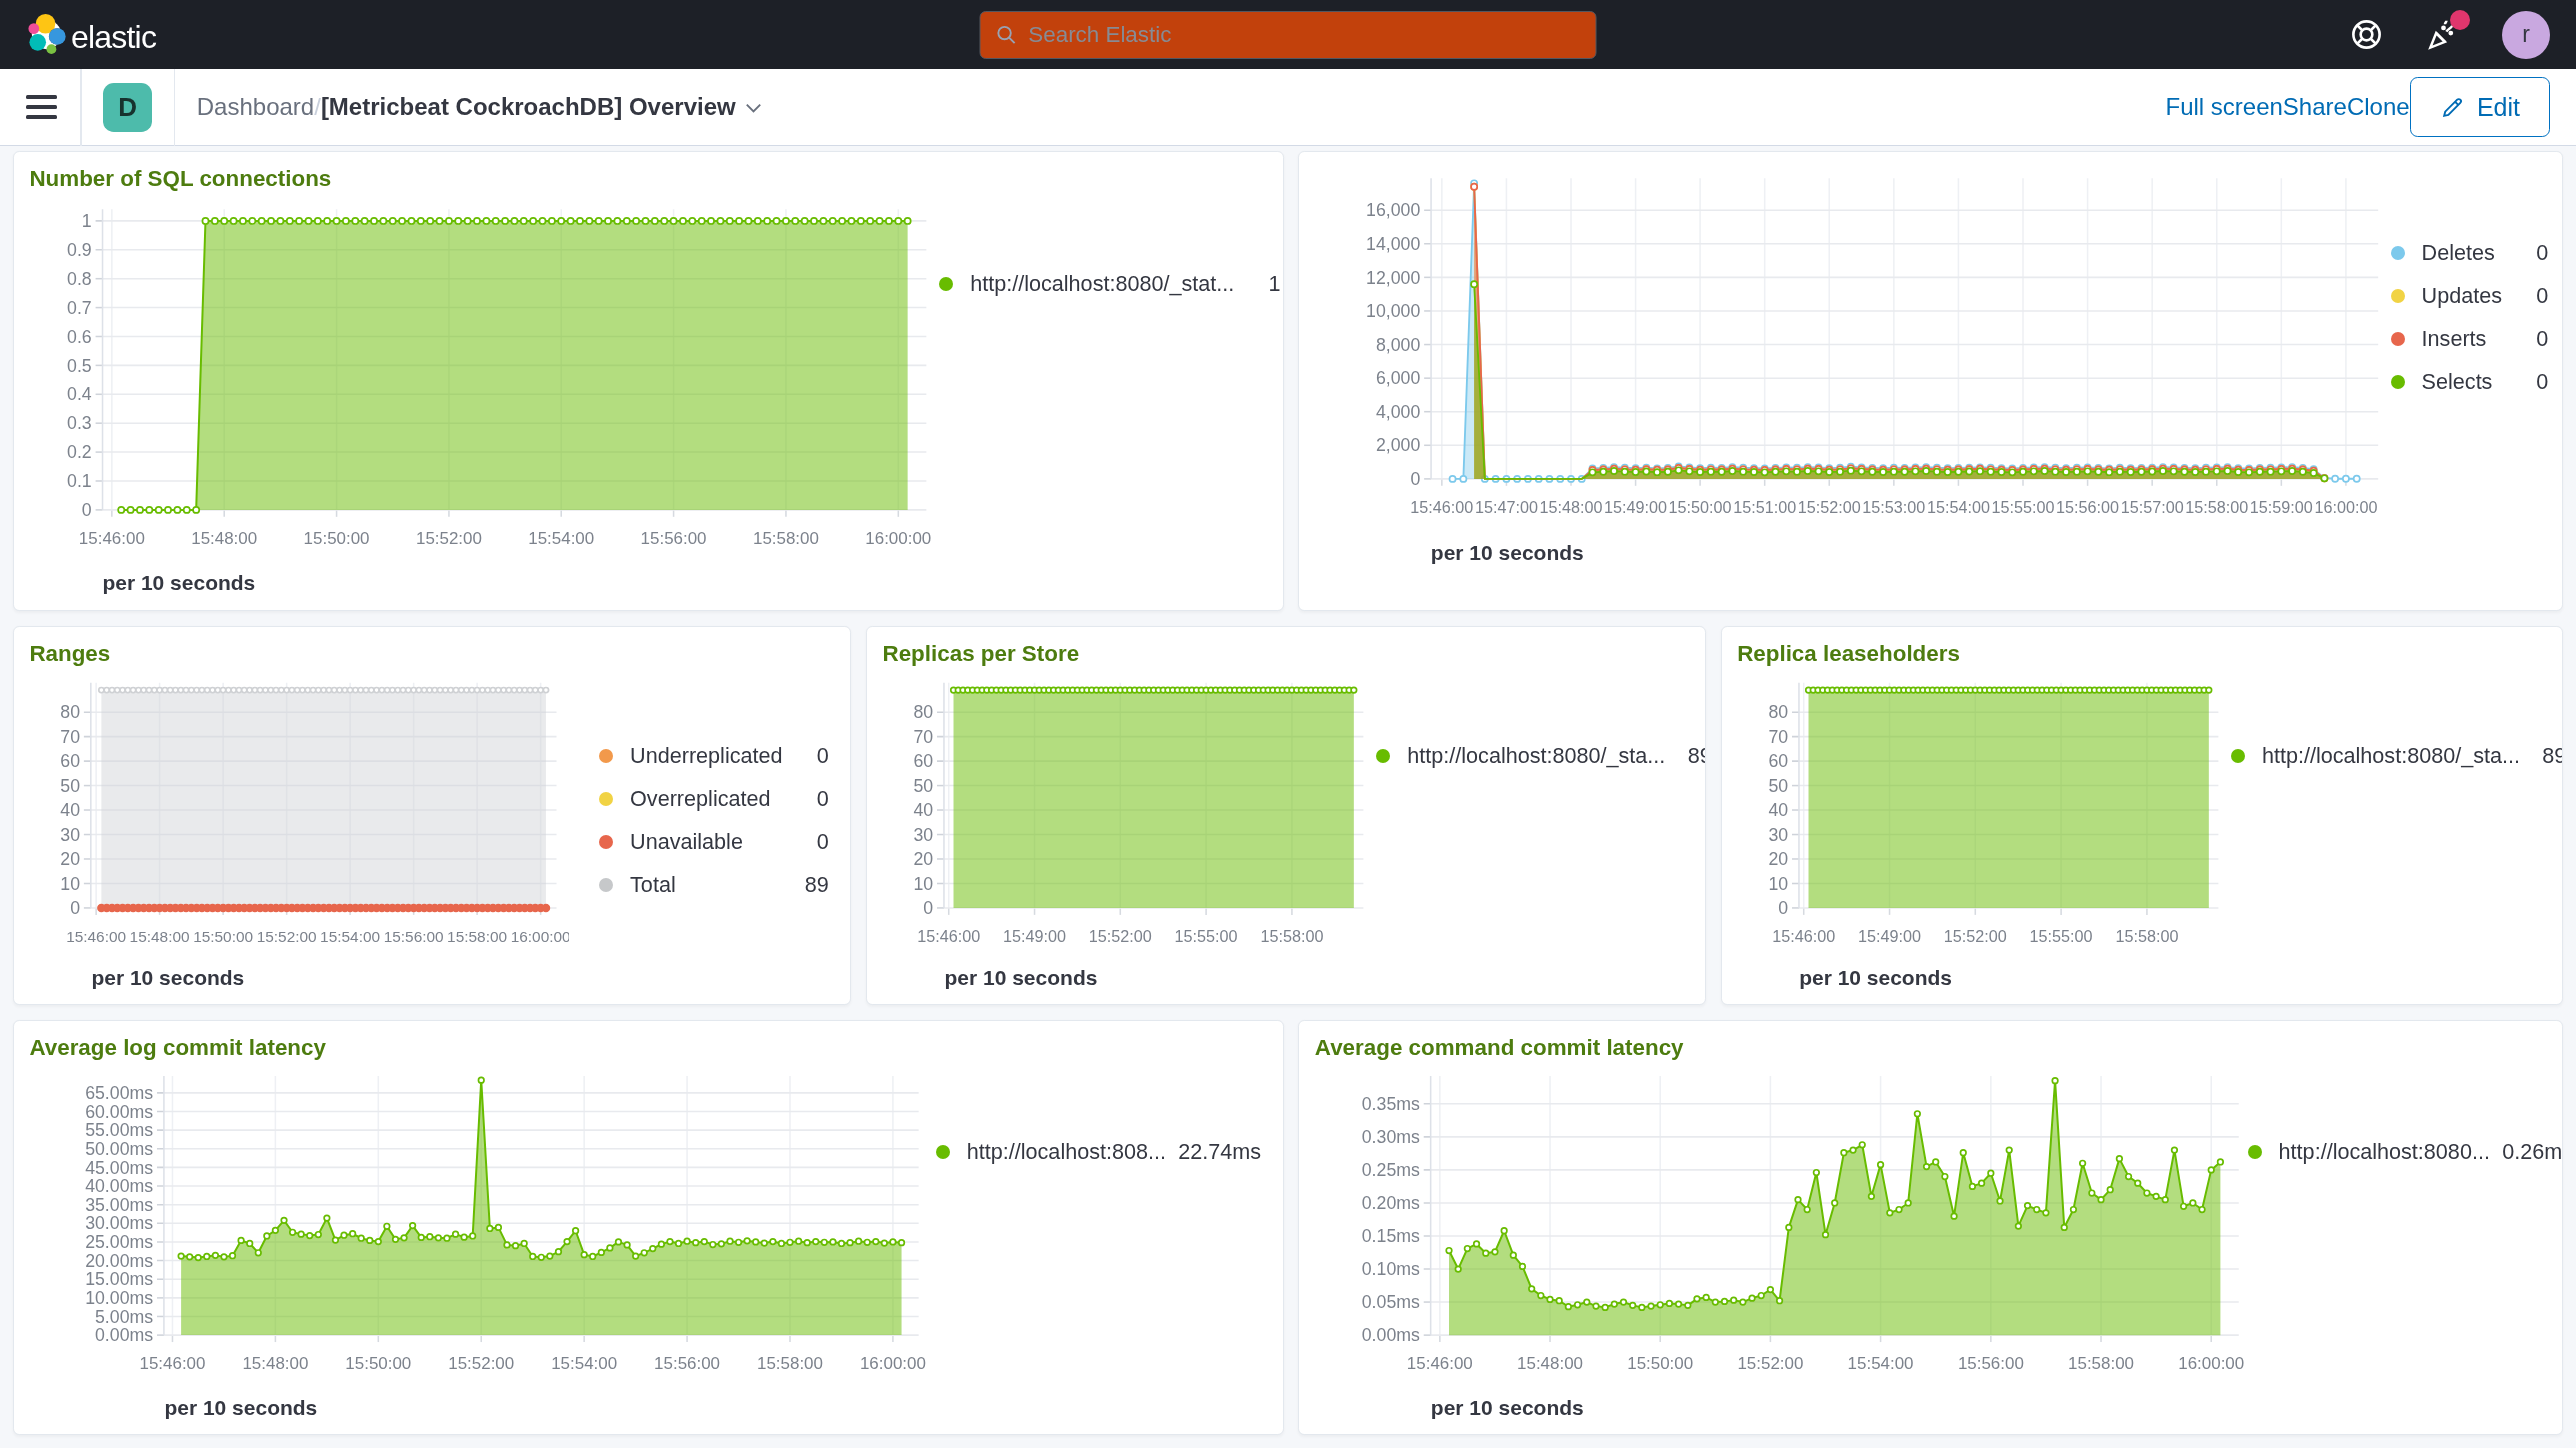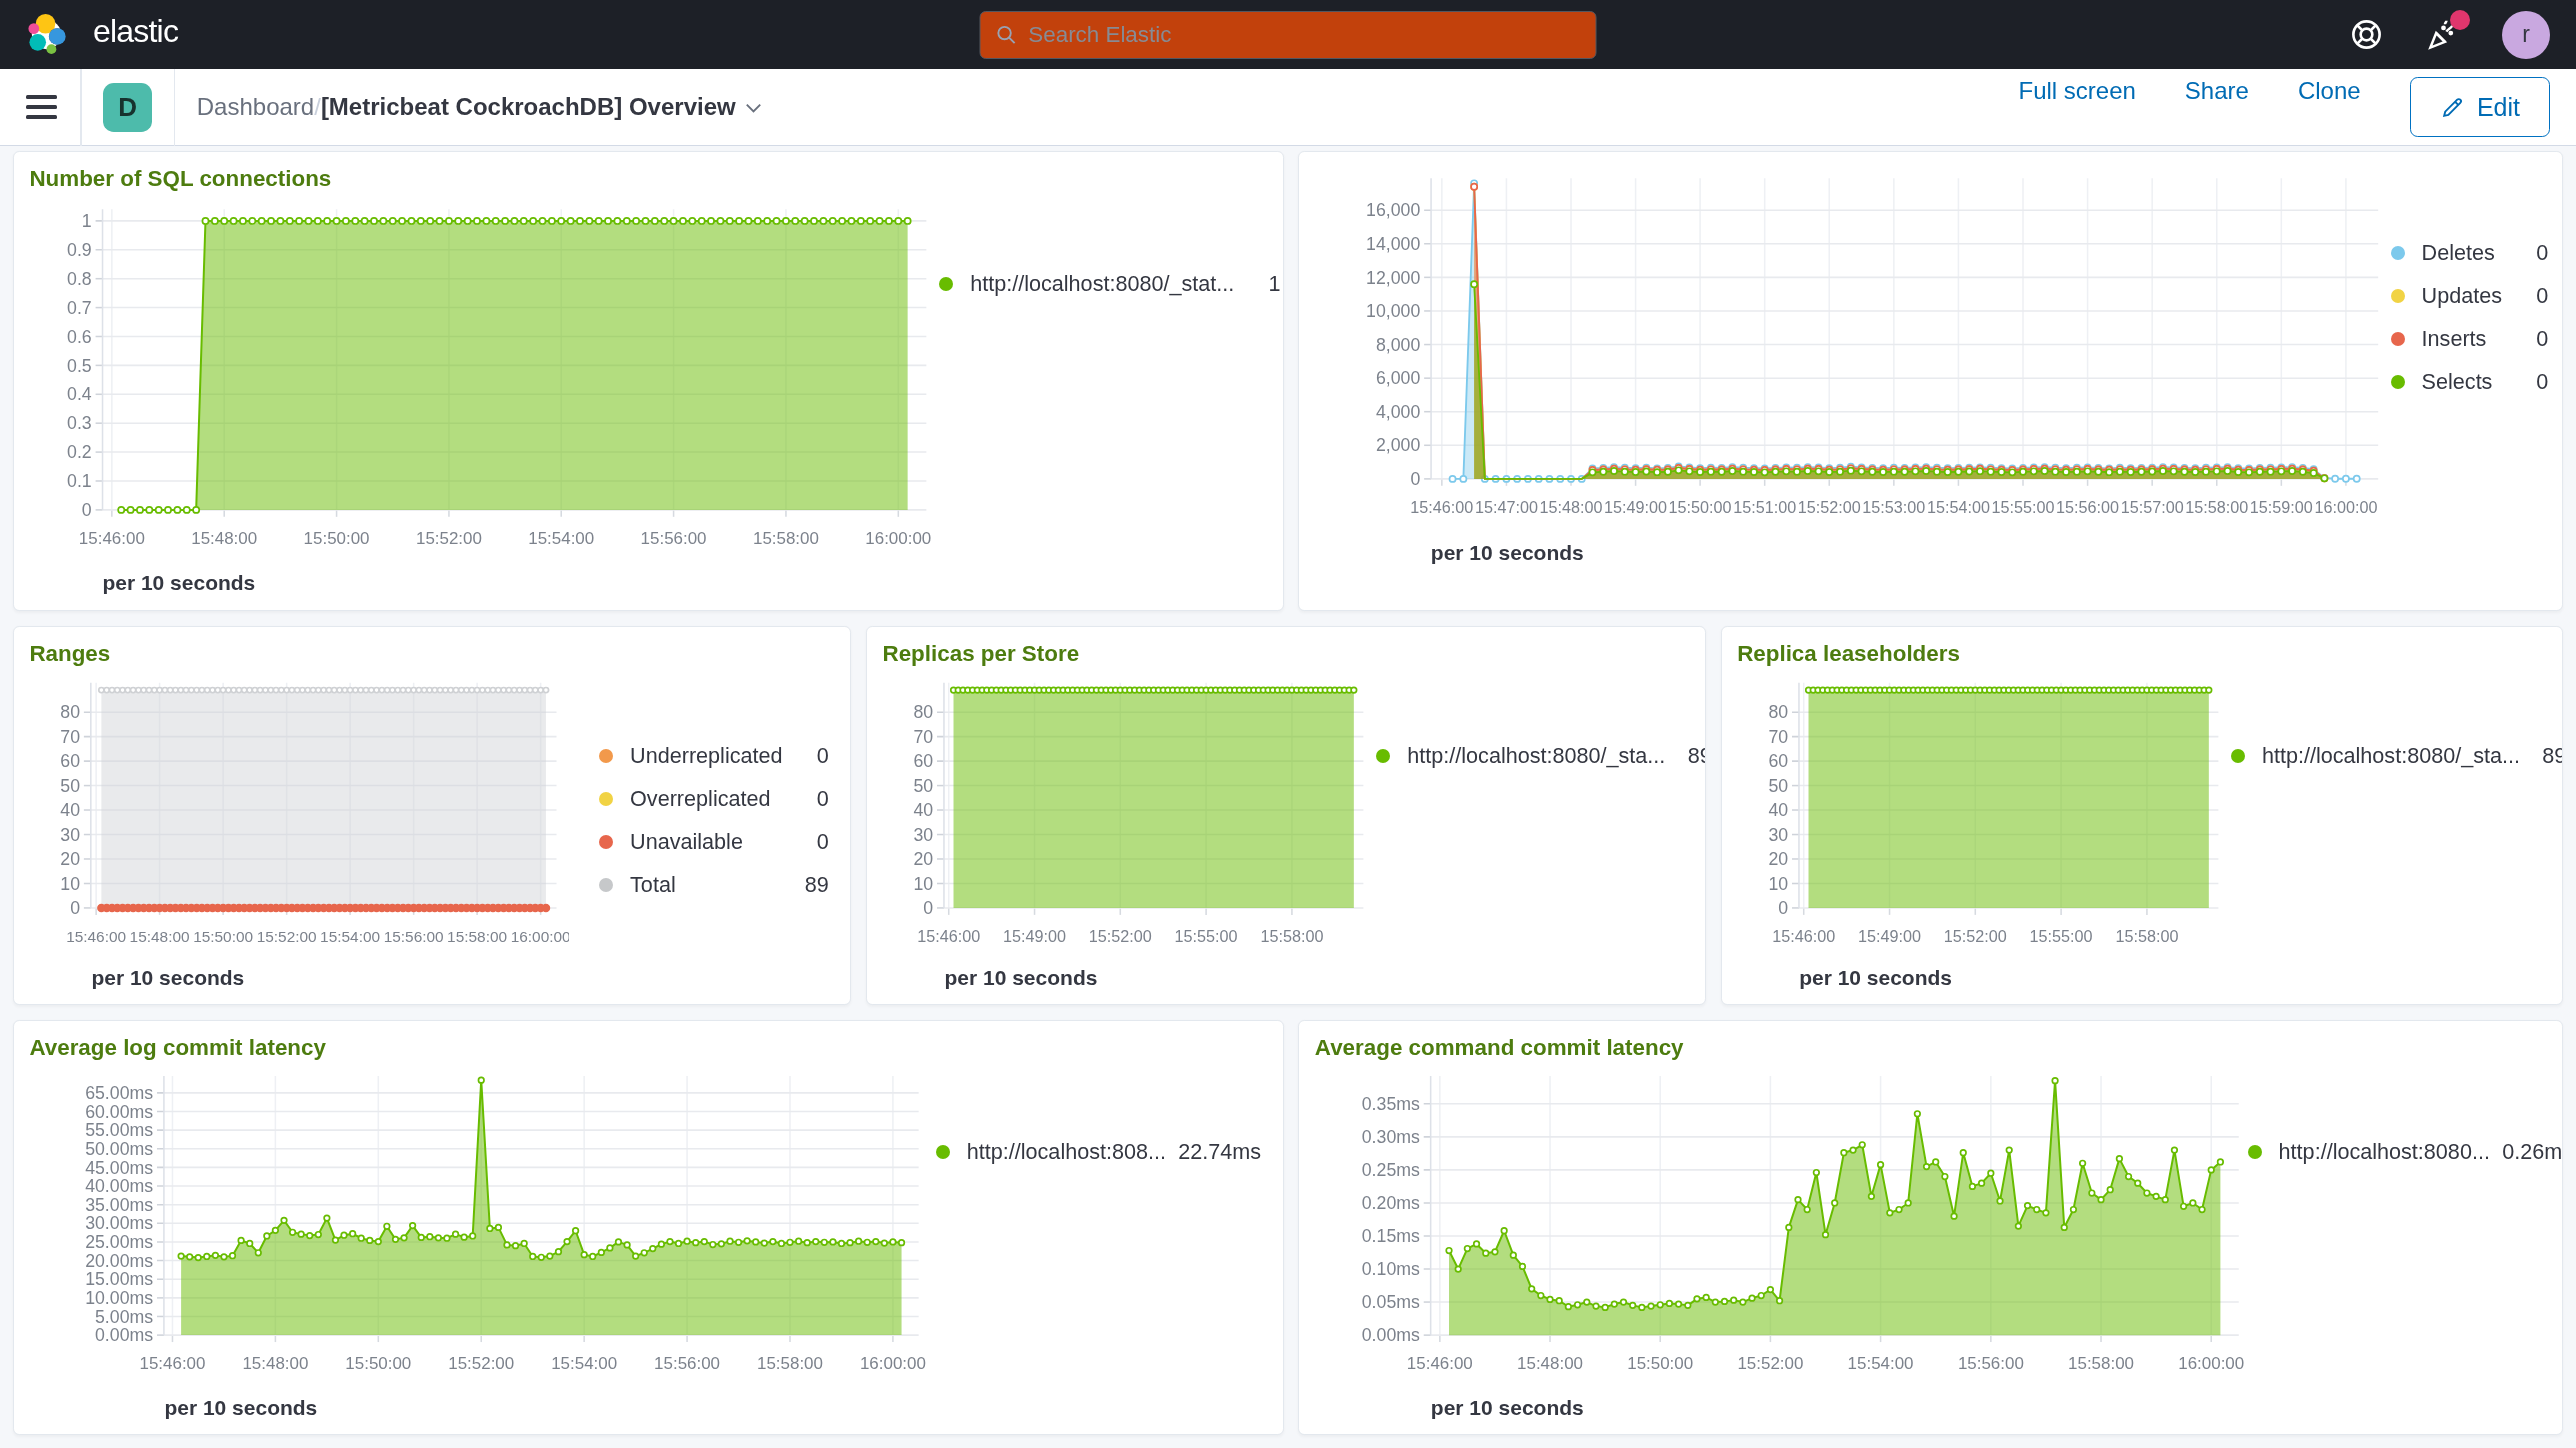--- a/index.html
+++ b/index.html
@@ -1,20 +1,20 @@
 <!DOCTYPE html>
 <html style="font-size:12.3px"><head>
 <meta charset="utf-8">
 <style>
   *{box-sizing:border-box;margin:0;padding:0}
   html,body{width:2576px;height:1448px;overflow:hidden;background:#f5f7fa;
     font-family:"Liberation Sans","DejaVu Sans",sans-serif;-webkit-font-smoothing:antialiased}
   
   .topbar{height:69px;background:#1d2027;display:flex;align-items:center;position:relative;padding:0 26px}
-  .brand{display:flex;align-items:flex-start;gap:24px}
+  .brand{display:flex;align-items:flex-end;gap:2px}
   .brand-name{color:#ffffff;font-size:32px;font-weight:500;letter-spacing:-0.8px}
   .searchbox{position:absolute;left:50%;transform:translateX(-50%);width:617px;height:48px;
     border:1.5px solid #53565f;border-radius:6.2px;display:flex;align-items:center;padding:0 14px;background:#c2410c}
   .searchbox input{flex:1;background:transparent;border:none;outline:none;color:#d6d9de;
     font-size:22.4px;font-family:inherit;margin-left:10.8px}
   .searchbox input::placeholder{color:#878b94}
   .top-icons{margin-left:auto;display:flex;align-items:center;gap:40px}
   .icon-btn{position:relative;width:37px;height:37px;display:flex;align-items:center;justify-content:center;cursor:pointer}
   .notif-dot{position:absolute;top:-6.2px;right:-7.7px;width:20px;height:20px;border-radius:50%;background:#e0366d}
   .avatar{width:48px;height:48px;border-radius:50%;background:#c9a8e0;color:#343741;
@@ -24,21 +24,21 @@
   .hamburger{width:31px;display:flex;flex-direction:column;gap:6.2px;cursor:pointer;margin-right:23px}
   .hamburger span{display:block;height:3.9px;border-radius:1.5px;background:#343741}
   .vsep{width:1.5px;height:77px;background:#e3e8ef;margin:0 21.6px 0 0}
   .app-badge{width:49px;height:49px;border-radius:10.8px;background:#4dbbab;color:#17322e;
     display:flex;align-items:center;justify-content:center;font-size:26px;font-weight:700;margin-right:21.6px}
   .crumbs{display:flex;align-items:center;font-size:24px}
   .crumb-root{color:#69707d;cursor:pointer}
   .crumb-sep{color:#c9d0dc}
   .crumb-title{color:#343741;font-weight:600}
   .chev{margin-left:6.2px;display:inline-flex;cursor:pointer}
-  .nav-actions{margin-left:auto;display:flex;align-items:flex-start;gap:49px}
+  .nav-actions{margin-left:auto;display:flex;align-items:center;}
   .nav-link{color:#006bb4;font-size:24px;font-weight:500;cursor:pointer;white-space:nowrap}
   .edit-btn{display:flex;align-items:center;gap:12.3px;border:1.5px solid #0071c2;border-radius:7.7px;
     height:60px;padding:0 29px;color:#006bb4;font-size:25px;font-weight:500;background:#fff;cursor:pointer}
   
   .content{padding:5.4px 13px 14px;display:flex;flex-direction:column;gap:14.7px}
   .row{display:grid;gap:14.7px}
   .row1{grid-template-columns:1648fr 1640fr;height:460px}
   .row2{grid-template-columns:1087fr 1089fr 1092fr;height:379px}
   .row3{grid-template-columns:1648fr 1640fr;height:415px}
   .panel{background:#fff;border:0.8px solid #e3e8ee;border-radius:6.2px;box-shadow:0 1.5px 3.1px rgba(0,0,0,.04);

